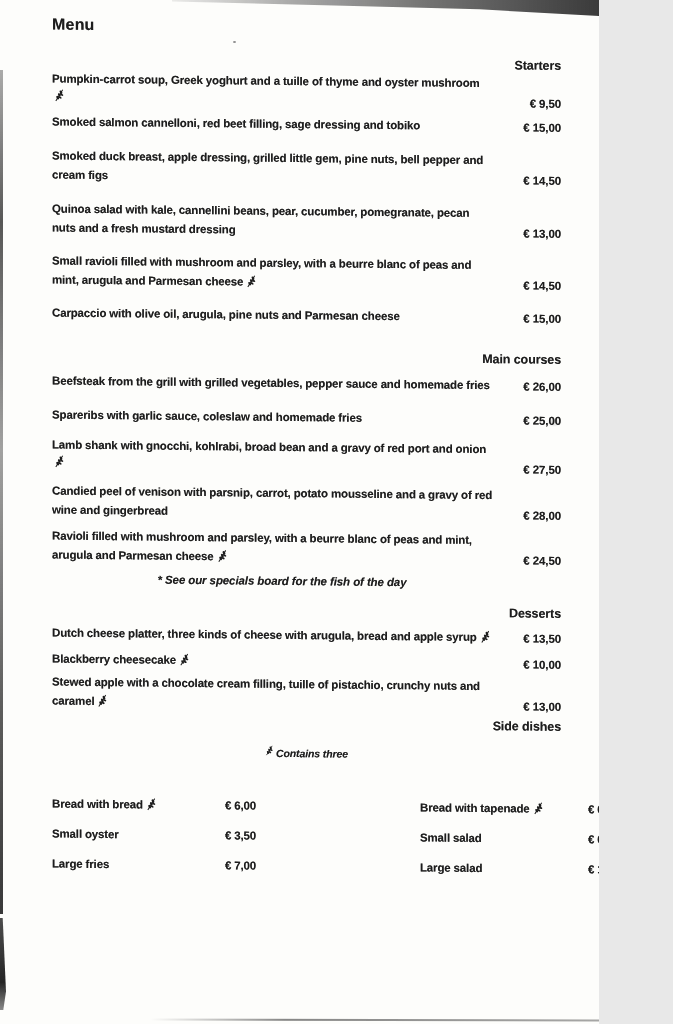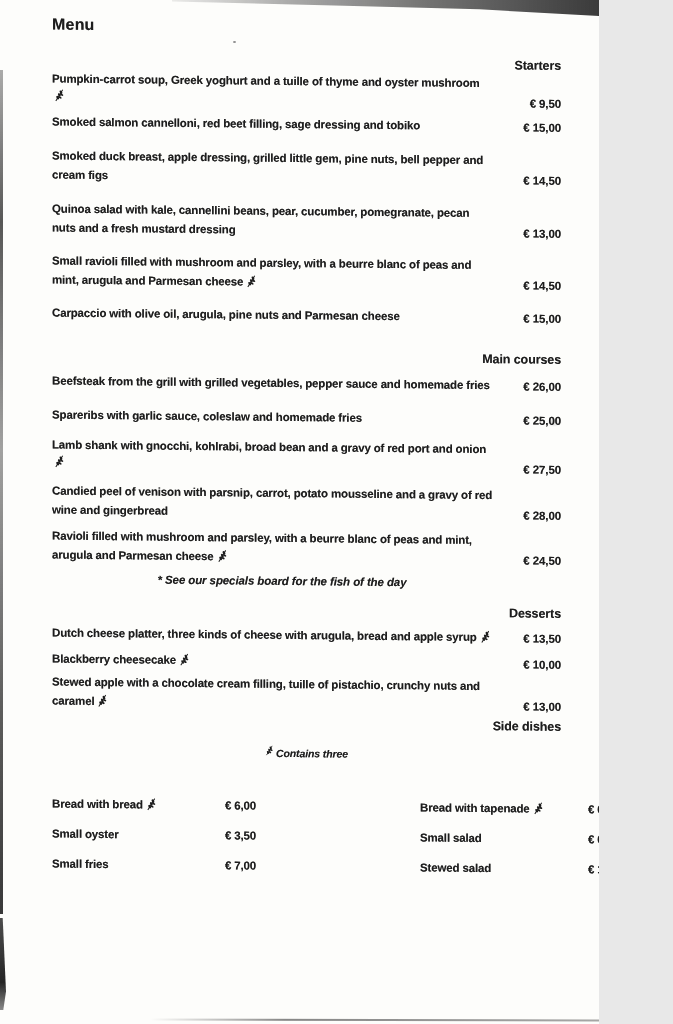--- a/index.html
+++ b/index.html
@@ -293,19 +293,19 @@
               <ellipse cx="6.6" cy="9.6" rx="1.05" ry="1.9" fill="currentColor" transform="rotate(-62 6.6 9.6)"></ellipse>
               <ellipse cx="8.4" cy="6.6" rx="1.05" ry="1.9" fill="currentColor" transform="rotate(-62 8.4 6.6)"></ellipse>
             </svg></span></div>
       <div class="side-price">€ 6,00</div>
 
       <div class="side-label"><span>Small oyster</span></div>
       <div class="side-price">€ 3,50</div>
       <div class="side-label"><span>Small salad</span></div>
       <div class="side-price">€ 6,00</div>
 
-      <div class="side-label"><span>Small fries</span></div>
+      <div class="side-label"><span>Large fries</span></div>
       <div class="side-price">€ 7,00</div>
-      <div class="side-label"><span>Stewed salad</span></div>
+      <div class="side-label"><span>Large salad</span></div>
       <div class="side-price">€ 10,00</div>
     </div>
   </div>
 </div>
 
 </body></html>

